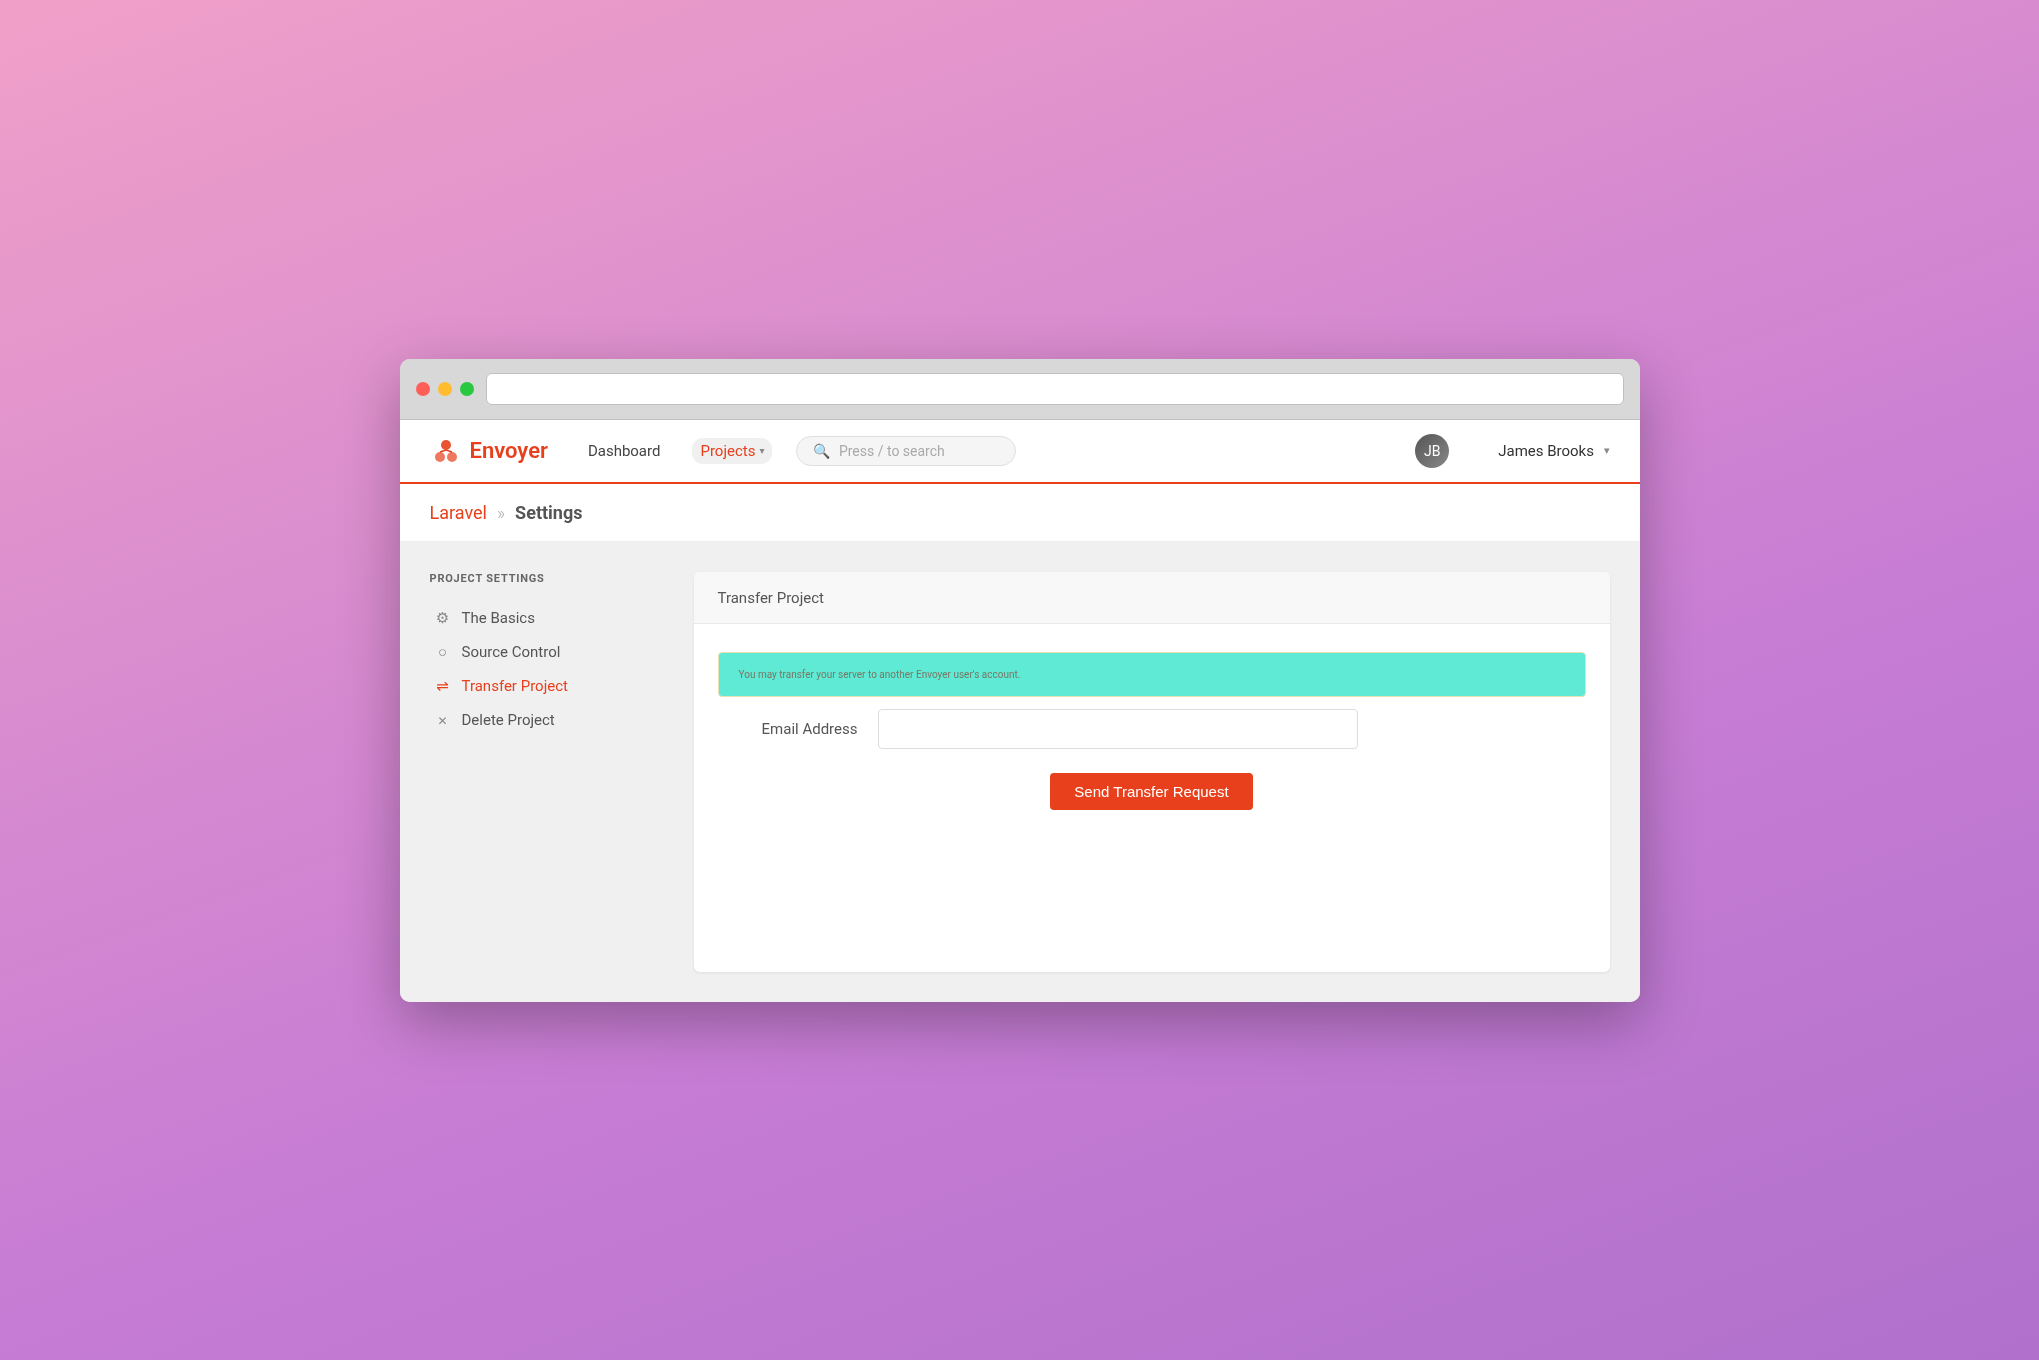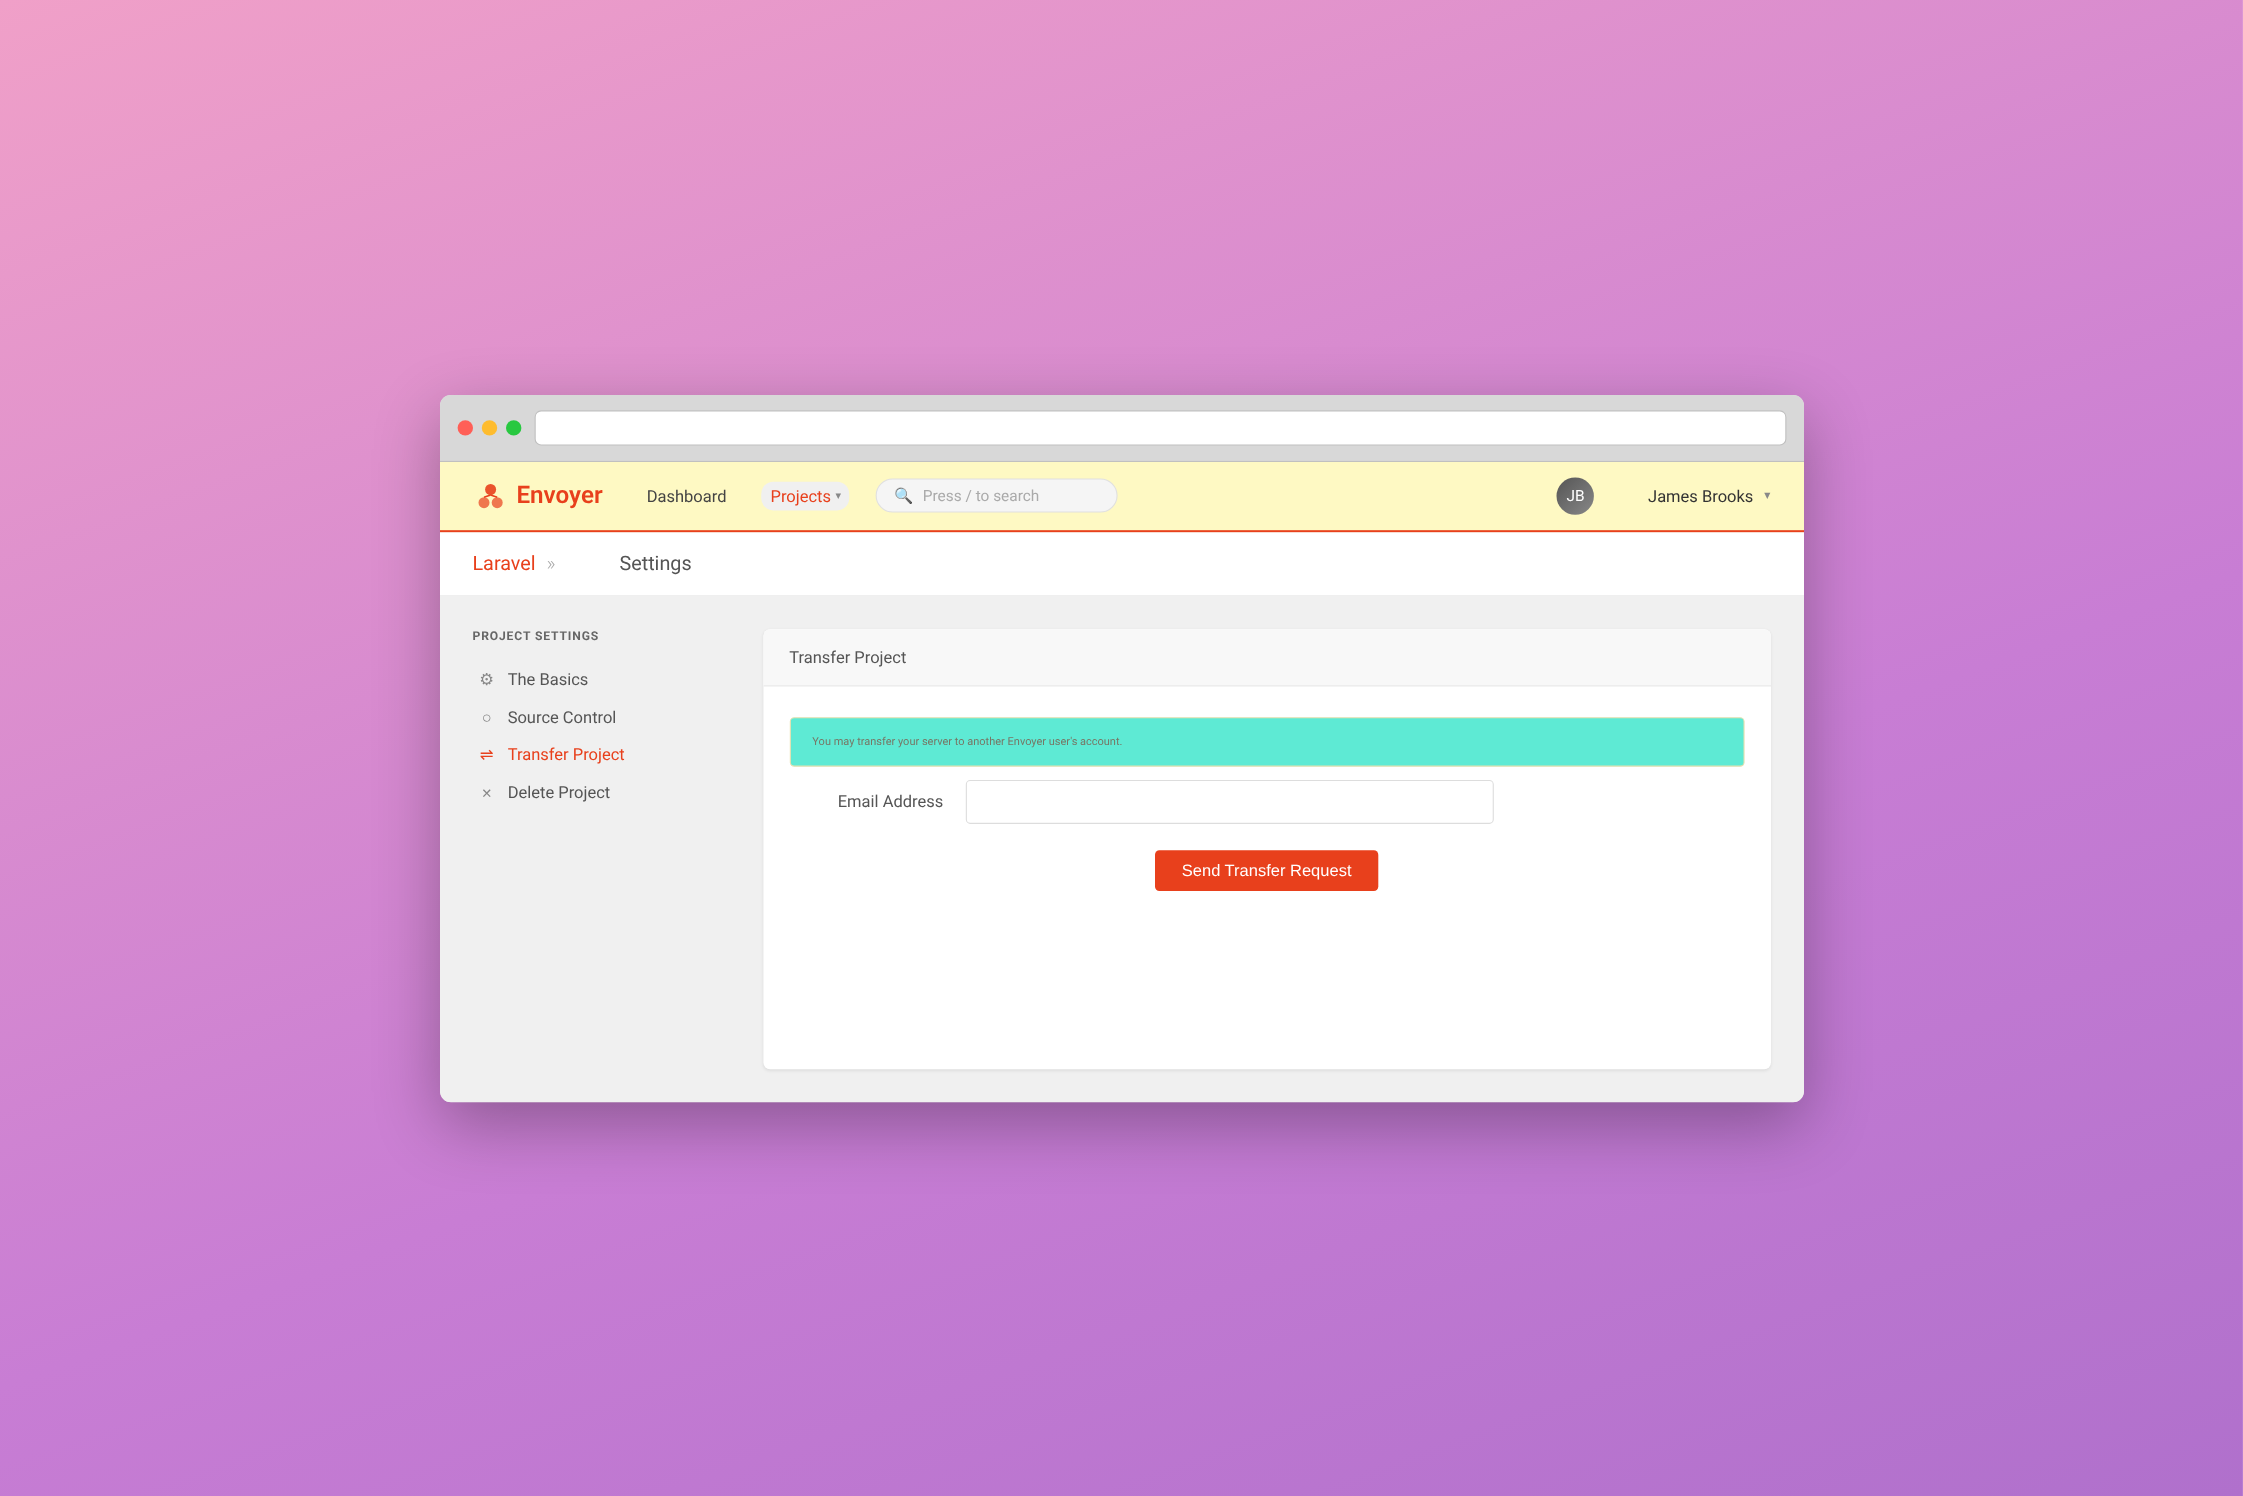--- a/index.html
+++ b/index.html
@@ -50,21 +50,21 @@
     .url-bar {
       flex: 1;
       height: 32px;
       background: #ffffff;
       border-radius: 6px;
       border: 1px solid #c0c0c0;
     }
 
     
     .nav-bar {
-      background: #fef9c3;
+      background: #ffffff;
       border-bottom: 2px solid #e8401c;
       display: flex;
       align-items: center;
       padding: 0 30px;
       height: 64px;
       gap: 24px;
     }
 
     .logo {
       display: flex;
@@ -183,22 +183,21 @@
       font-weight: 400;
     }
 
     .breadcrumb-separator {
       color: #aaa;
       font-weight: 300;
     }
 
     .breadcrumb-current {
       color: #555;
-      font-weight: 400;
-      margin-left: 48px;
+      font-weight: 700;
     }
 
     
     .main-content {
       background: #f0f0f0;
       padding: 30px;
       min-height: 460px;
       display: flex;
       gap: 24px;
     }

